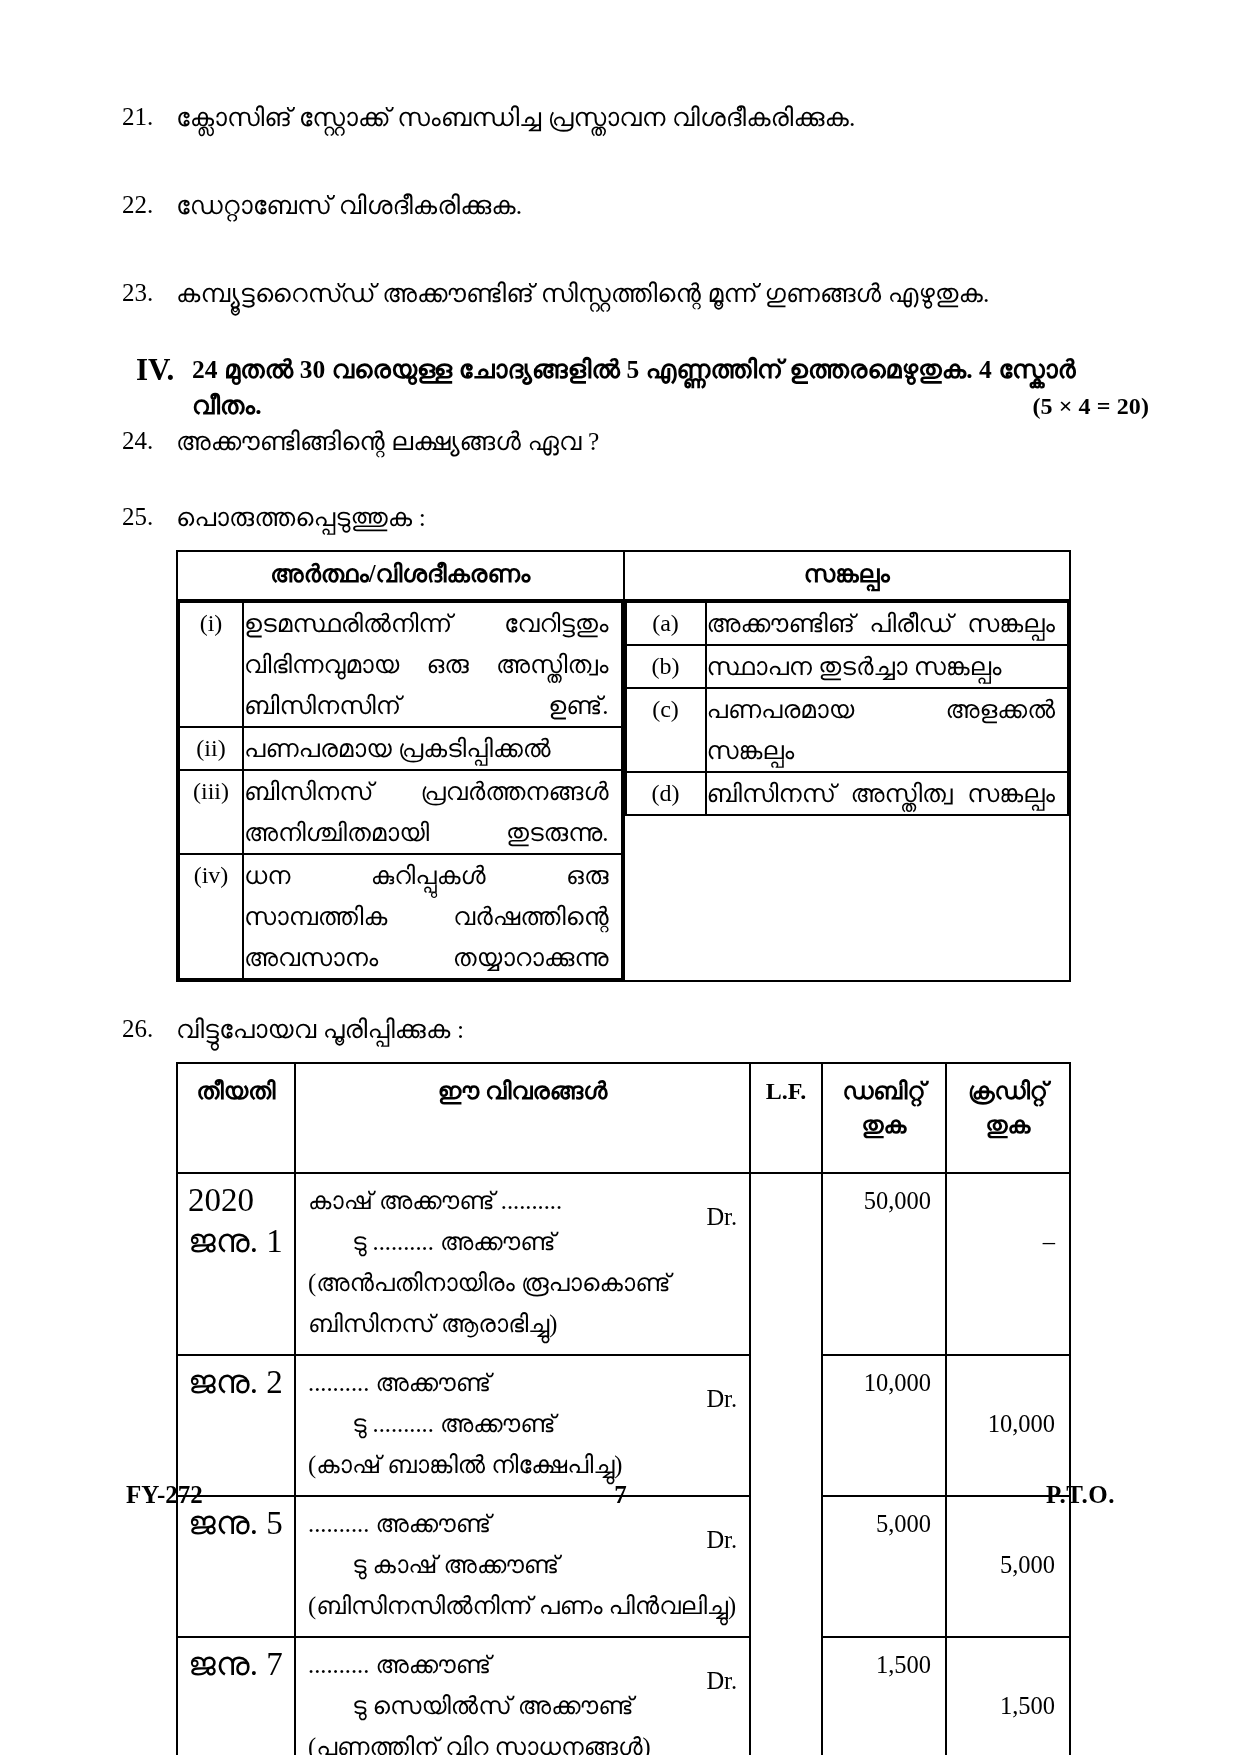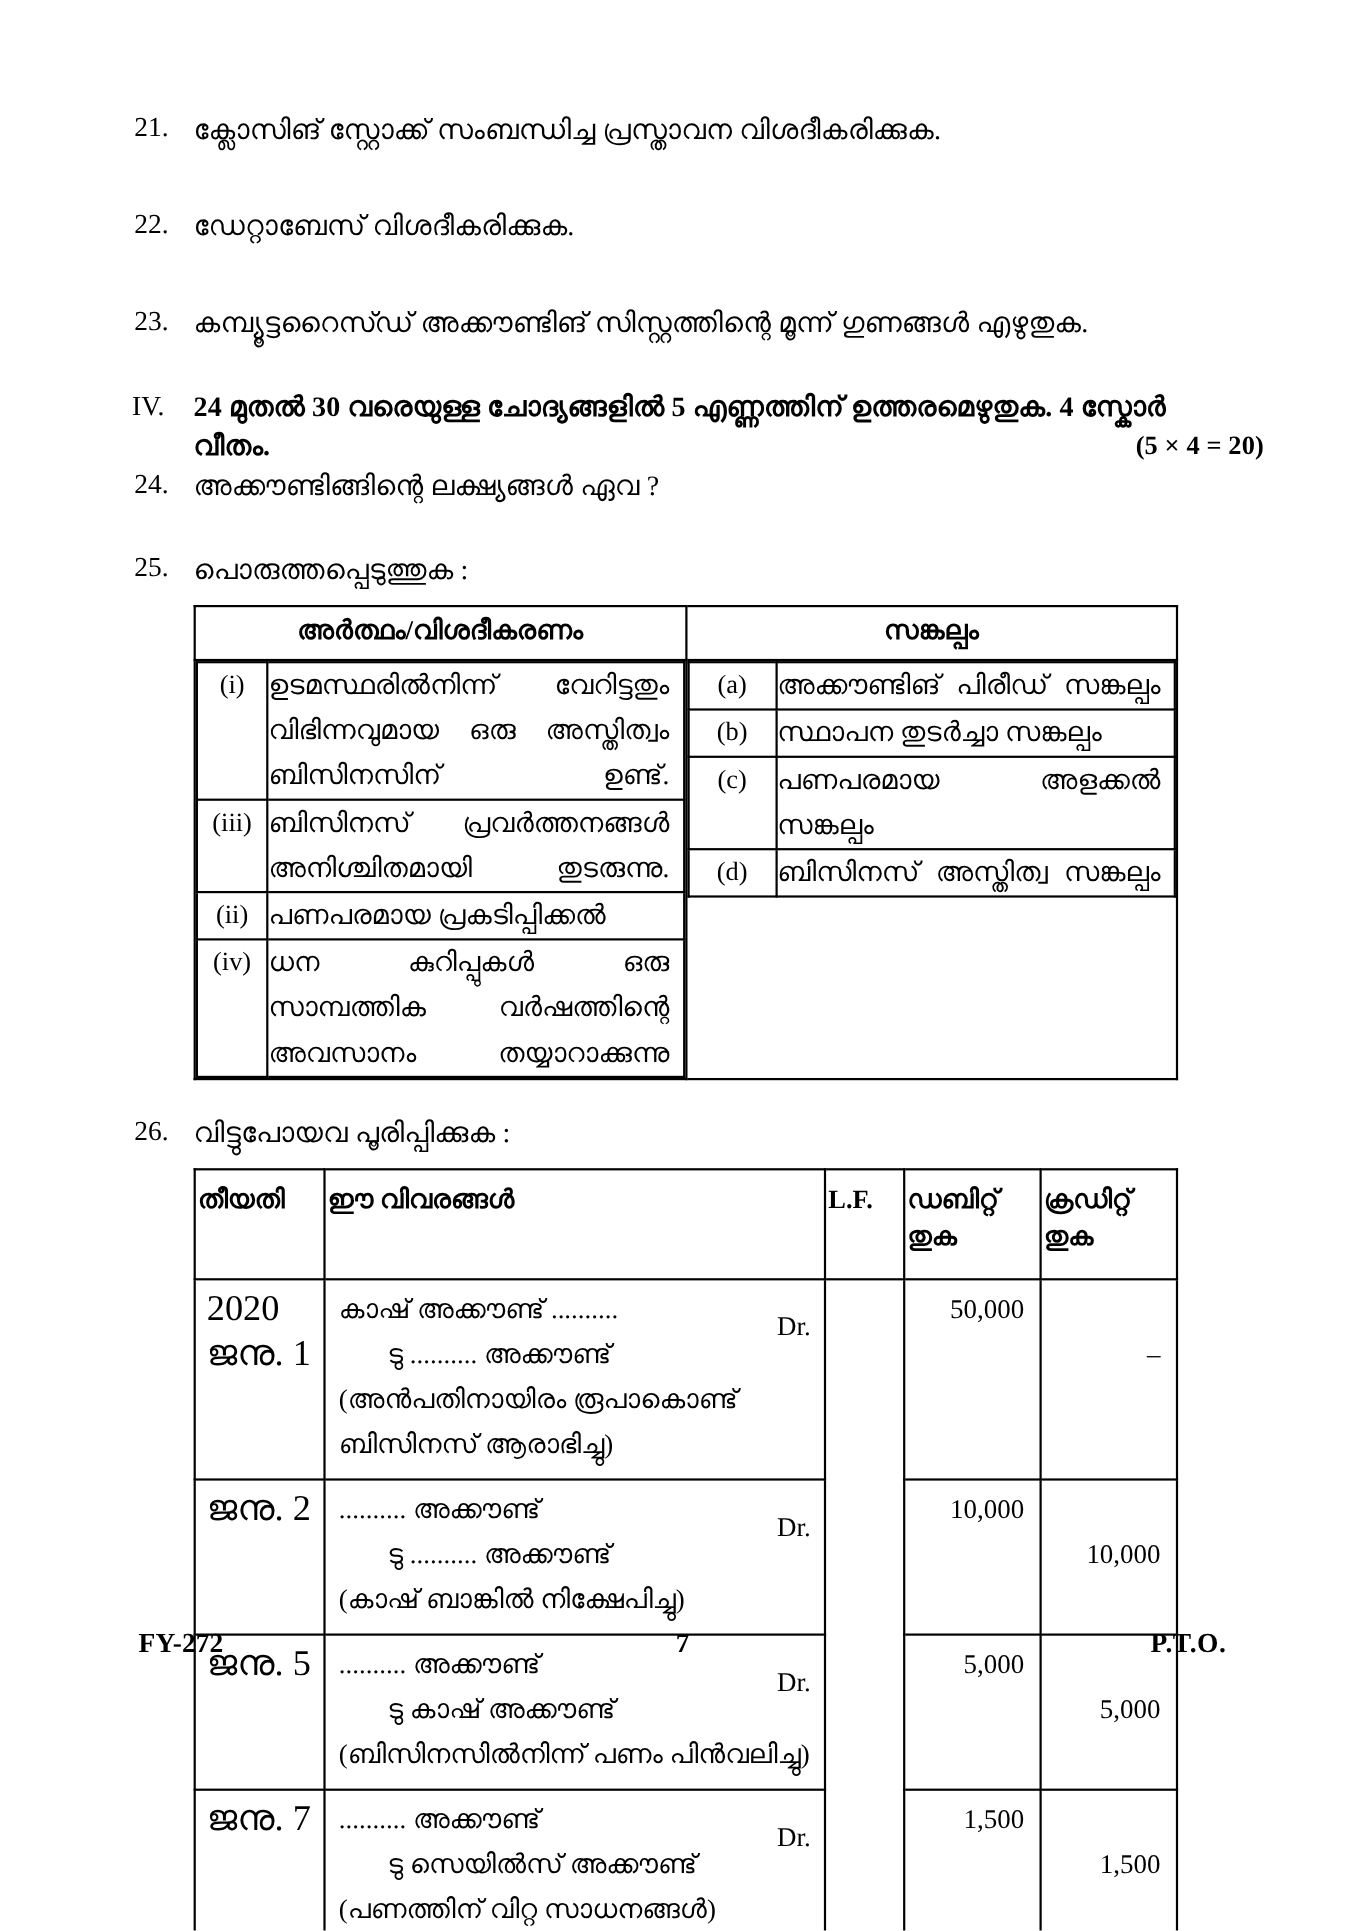--- a/index.html
+++ b/index.html
@@ -43,25 +43,26 @@
     flex: 1 1 auto;
     font-size: 25.5px;
     line-height: 36px;
     letter-spacing: 0.1px;
   }
   .qnum.bold, .qtext.bold { font-weight: bold; }
 
   .sec-label {
     width: 62px;
     flex: 0 0 62px;
-    font-weight: normal;
-    font-size: 25px;
+    font-weight: bold;
+    font-size: 31px;
     line-height: 36px;
     padding-left: 6px;
     box-sizing: border-box;
+    margin-left: 16px;
   }
   .marks {
     float: right;
     font-weight: bold;
     font-size: 24px;
     margin-left: 36px;
   }
 
   
   .sp-52 { height: 52px; }
@@ -129,25 +130,25 @@
     border-collapse: collapse;
     width: 100%;
     table-layout: fixed;
   }
   table.jt td {
     border: 2px solid #000;
     vertical-align: top;
     padding: 0;
   }
   table.jt .jhd {
-    text-align: left;
+    text-align: center;
     font-weight: bold;
     font-size: 24px;
     line-height: 34px;
-    padding: 10px 2px 20px 2px;
+    padding: 10px 2px 30px 2px;
   }
   .c-date   { width: 118px; }
   .c-part   { width: auto;  }
   .c-lf     { width: 72px;  }
   .c-debit  { width: 124px; }
   .c-credit { width: 124px; }
 
   .jdate {
     font-size: 33px;
     line-height: 41px;
@@ -281,26 +282,26 @@
         </tr>
         <tr>
           <td>
             <table class="mt-inner">
               <tbody>
                     <tr>
                 <td class="mk cellpad">(i)</td>
                 <td class="mv cellpad">ഉടമസ്ഥരിൽനിന്ന് വേറിട്ടതും വിഭിന്നവുമായ ഒരു അസ്തിത്വം ബിസിനസിന് ഉണ്ട്.</td>
               </tr>
               <tr>
+                <td class="mk">(ii)</td>
+                <td class="mv nojust">പണപരമായ പ്രകടിപ്പിക്കൽ</td>
+              </tr>
+              <tr>
                 <td class="mk">(iii)</td>
                 <td class="mv">ബിസിനസ് പ്രവർത്തനങ്ങൾ അനിശ്ചിതമായി തുടരുന്നു.</td>
-              </tr>
-              <tr>
-                <td class="mk">(ii)</td>
-                <td class="mv nojust">പണപരമായ പ്രകടിപ്പിക്കൽ</td>
               </tr>
               <tr>
                 <td class="mk">(iv)</td>
                 <td class="mv">ധന കുറിപ്പുകൾ ഒരു സാമ്പത്തിക വർഷത്തിന്റെ അവസാനം തയ്യാറാക്കുന്നു</td>
               </tr>
             </tbody>
                 </table>
           </td>
           <td>
             <table class="mt-inner">

